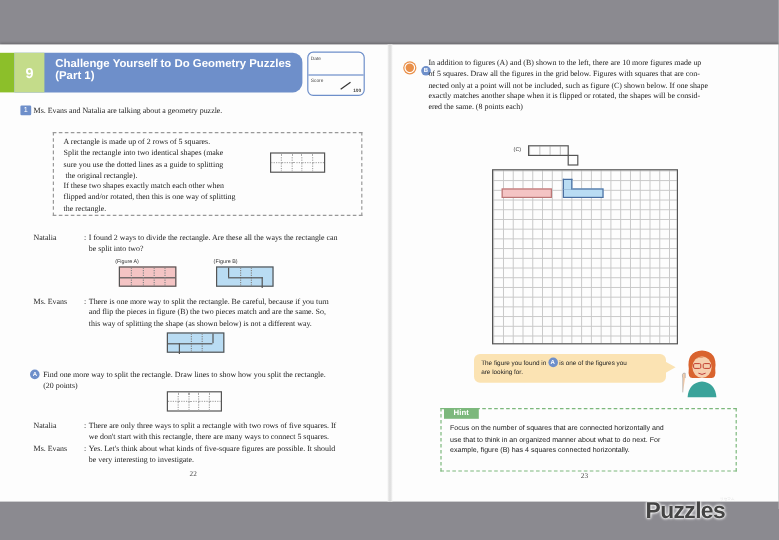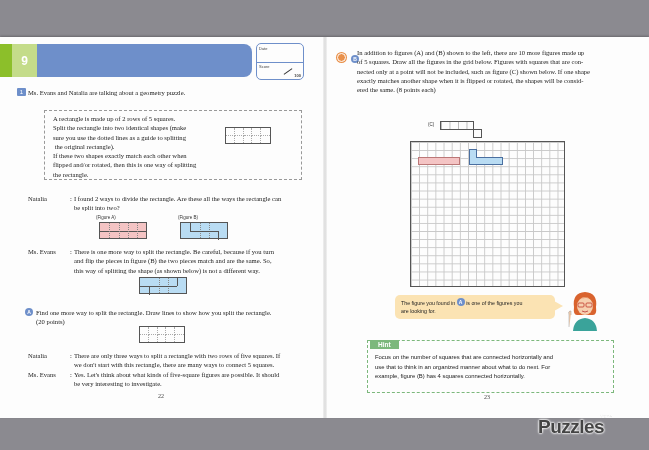--- a/index.html
+++ b/index.html
@@ -86,20 +86,21 @@
 </head>
 <body>
 
 <div class="spread"></div>
 <div class="gutter"></div>
 
 <div class="page left">
   <div class="green-tab"></div>
   <div class="title-bar">
     <div class="title-num">9</div>
+    <div class="title-text">Challenge Yourself to Do Geometry Puzzles (Part 1)</div>
   </div>
   <div class="score-box">
     <span class="date-lbl">Date</span>
     <div class="divider"></div>
     <span class="score-lbl">Score</span>
     <div class="slash"></div>
     <span class="max">100</span>
   </div>
 
   <div class="txt intro">

